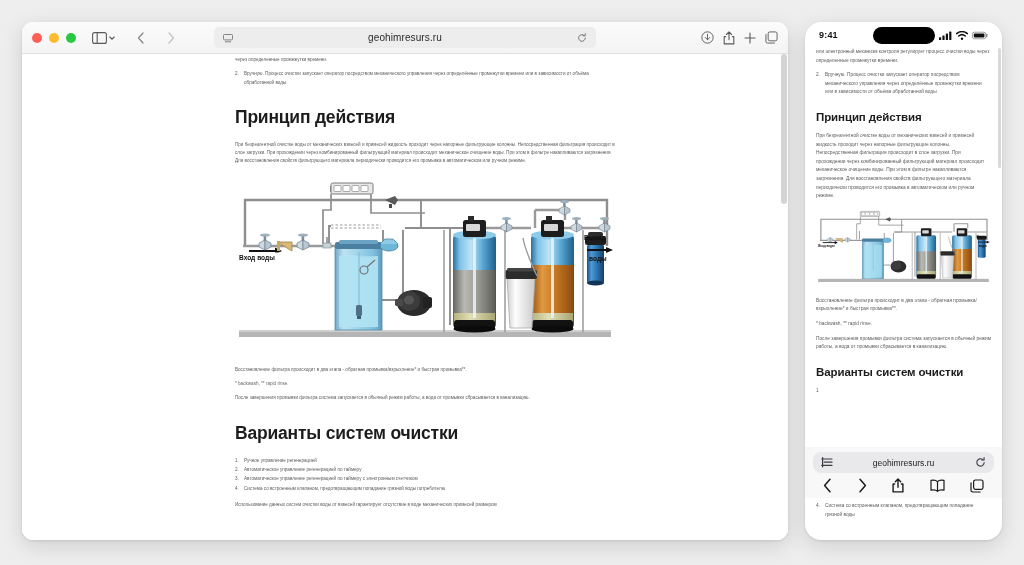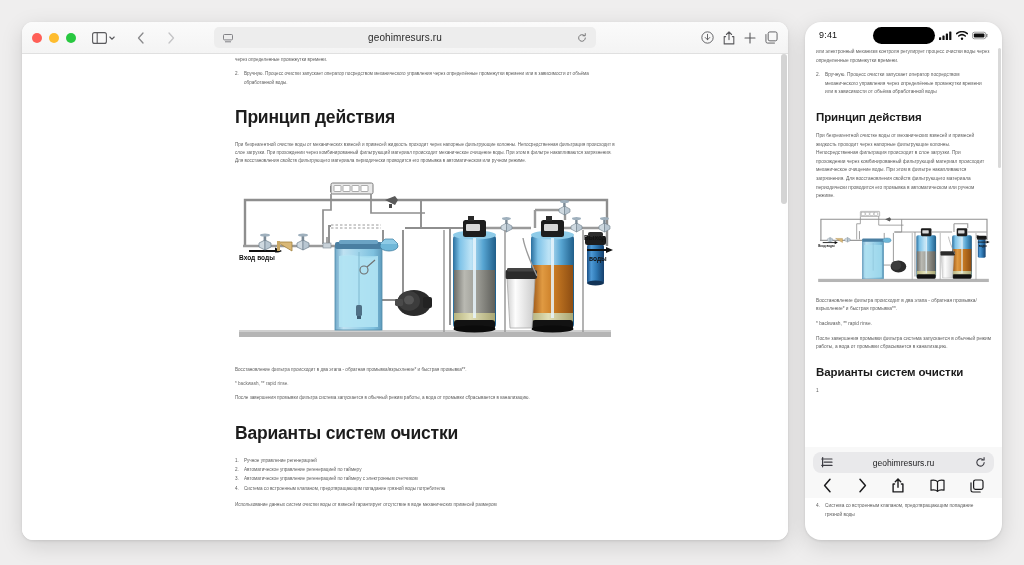--- a/index.html
+++ b/index.html
@@ -121,21 +121,21 @@
     border-radius: 16px;
     overflow: hidden;
     box-shadow: 0 6px 22px rgba(0,0,0,0.13), 0 1px 3px rgba(0,0,0,0.10);
   }
   .status-bar {
     height: 26px;
     display: flex; align-items: center;
     padding: 0 14px;
     position: relative;
   }
-  .status-time { font-size: 9px; font-weight: normal; color: #111; letter-spacing: .2px;}
+  .status-time { font-size: 9px; font-weight: bold; color: #111; letter-spacing: .2px;}
   .dyn-island {
     position: absolute; left: 50%; transform: translateX(-50%);
     top: 5px;
     width: 62px; height: 17px;
     background: #000; border-radius: 10px;
   }
   .status-right { margin-left: auto; display:flex; align-items:center; gap:4px; }
   .m-content { padding: 0 11px; position: relative; height: calc(100% - 26px); overflow:hidden;}
   .m-para { font-size: 4.8px; line-height: 8.6px; color:#5d5d5d; margin-bottom:6px;}
   ol.m-numlist { list-style:none; counter-reset: mli; }

